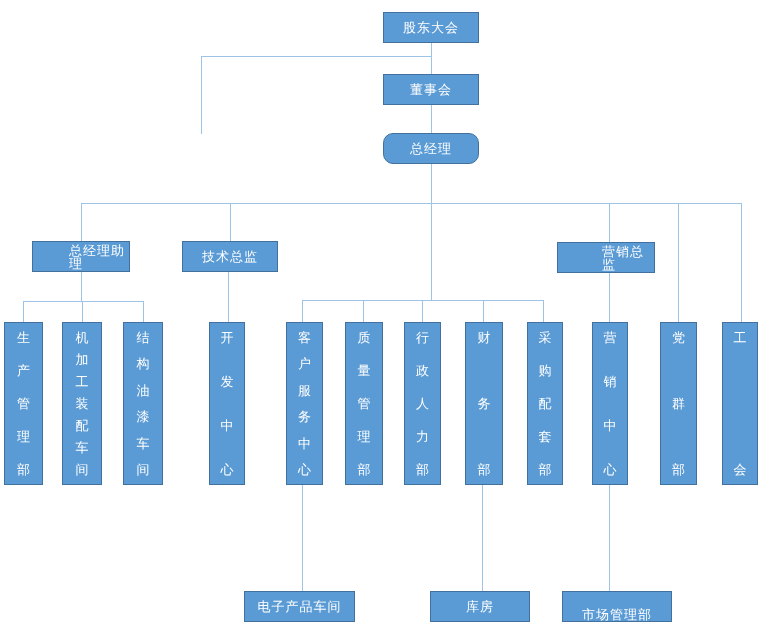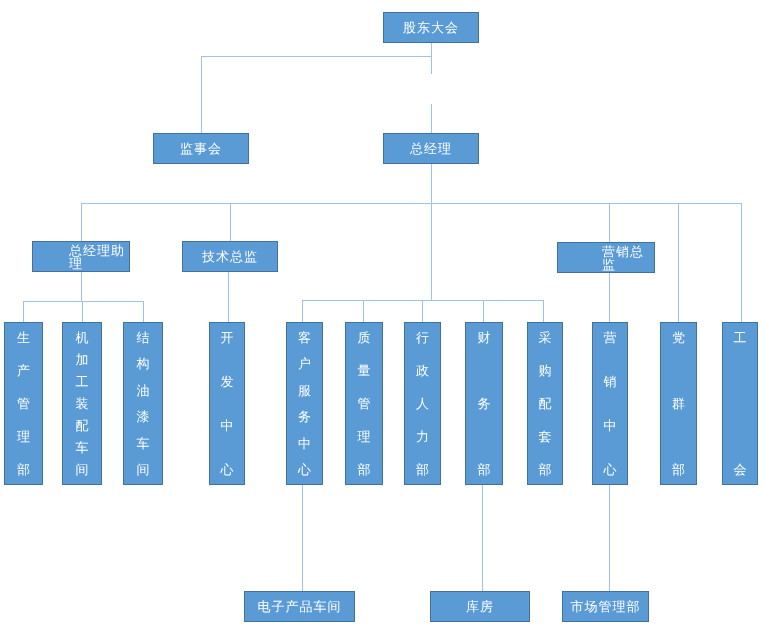--- a/index.html
+++ b/index.html
@@ -72,24 +72,24 @@
 
   <div class="line v" style="left:609px;top:273px;height:50px;"></div>
 
   <div class="line v" style="left:302px;top:485px;height:106px;"></div>
   <div class="line v" style="left:482px;top:485px;height:106px;"></div>
   <div class="line v" style="left:609px;top:485px;height:106px;"></div>
 
   <div class="node hbox" style="left:383px;top:12px;width:96px;">
     <span>股东大会</span>
   </div>
-  <div class="node hbox" style="left:153px;top:133px;width:96px;">
-    <span>监事会</span>
-  </div>
-  <div class="node hbox" style="left:383px;top:133px;width:96px;">
+  <div class="node hbox" style="left:383px;top:74px;width:96px;">
+    <span>董事会</span>
+  </div>
+  <div class="node hbox" style="left:383px;top:133px;width:96px;border-radius:10px;">
     <span>总经理</span>
   </div>
 
   <div class="node hbox" style="left:32px;top:241px;width:98px;padding-left:36px;">
     <span>总经理助理</span>
   </div>
   <div class="node hbox" style="left:182px;top:241px;width:96px;">
     <span>技术总监</span>
   </div>
   <div class="node hbox" style="left:557px;top:242px;width:98px;padding-left:44px;">
@@ -199,17 +199,17 @@
         <span>会</span>
       </span>
   </div>
 
   <div class="node hbox" style="left:244px;top:591px;width:111px;justify-content:center;">
     <span>电子产品车间</span>
   </div>
   <div class="node hbox" style="left:430px;top:591px;width:100px;">
     <span>库房</span>
   </div>
-  <div class="node hbox" style="left:562px;top:591px;width:87px;">
+  <div class="node hbox" style="left:562px;top:591px;width:110px;align-items:flex-end;">
     <span>市场管理部</span>
   </div>
 
 </div>
 
 </body></html>

